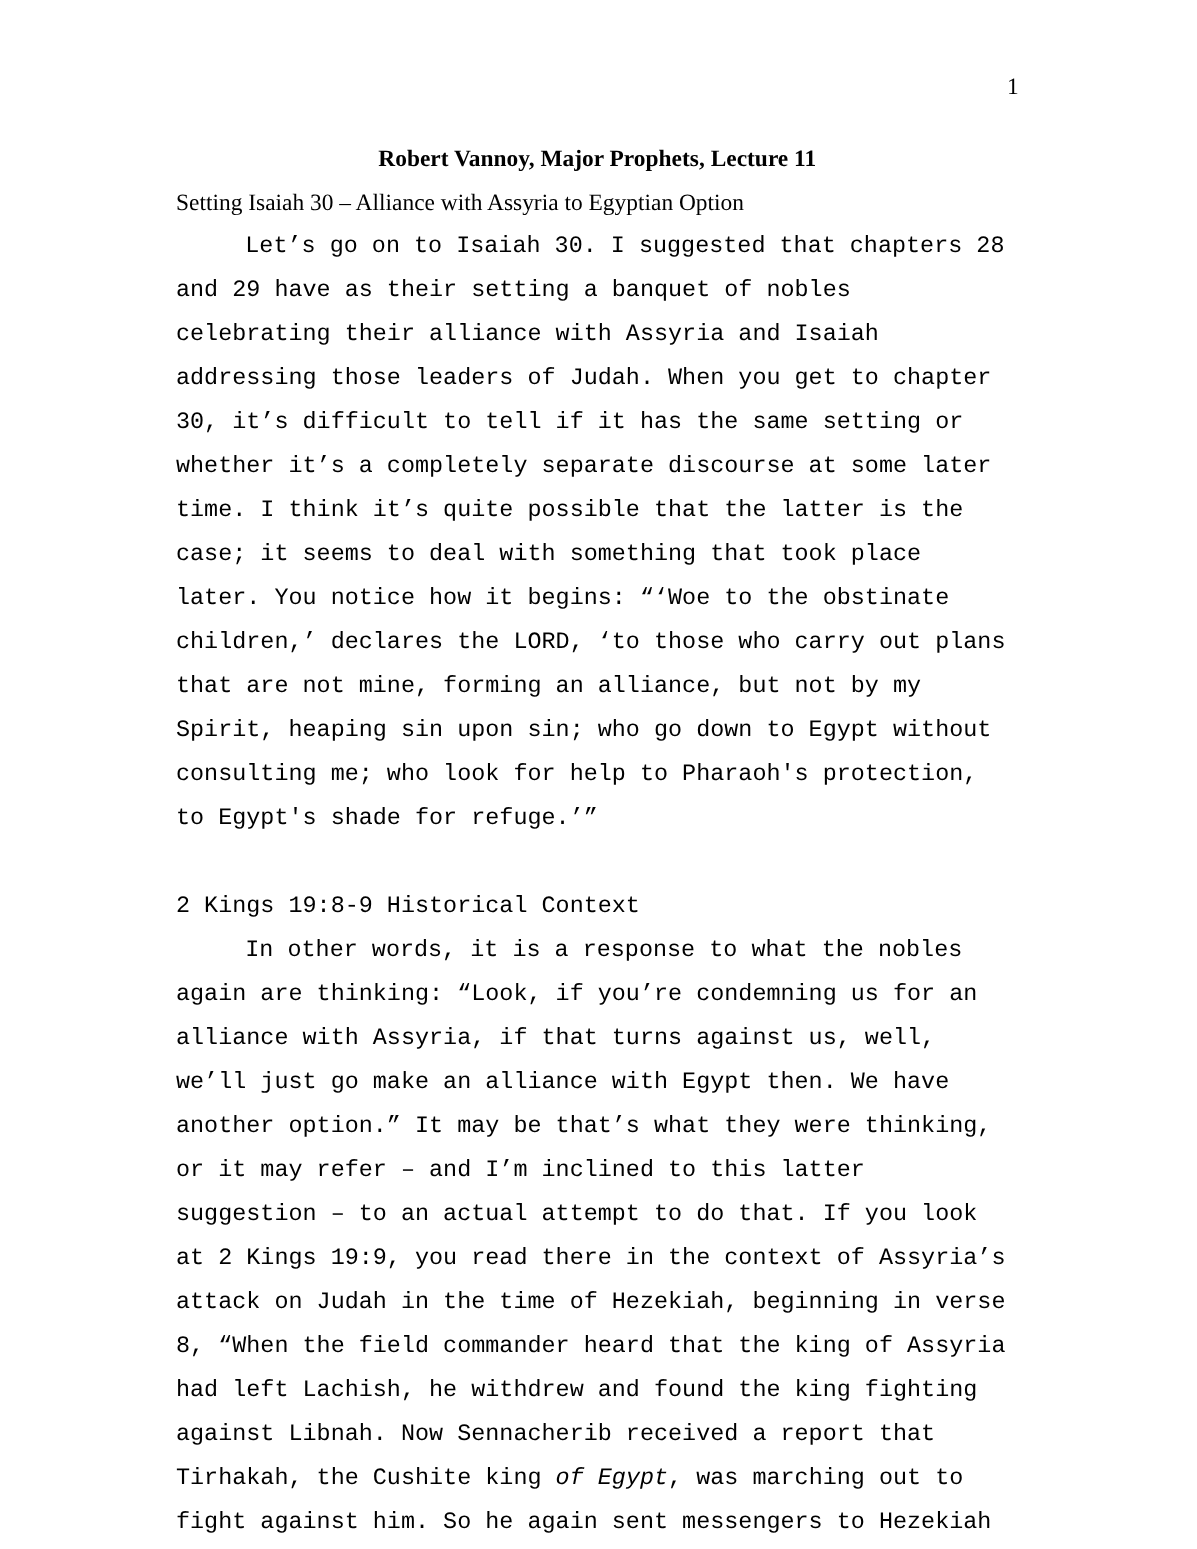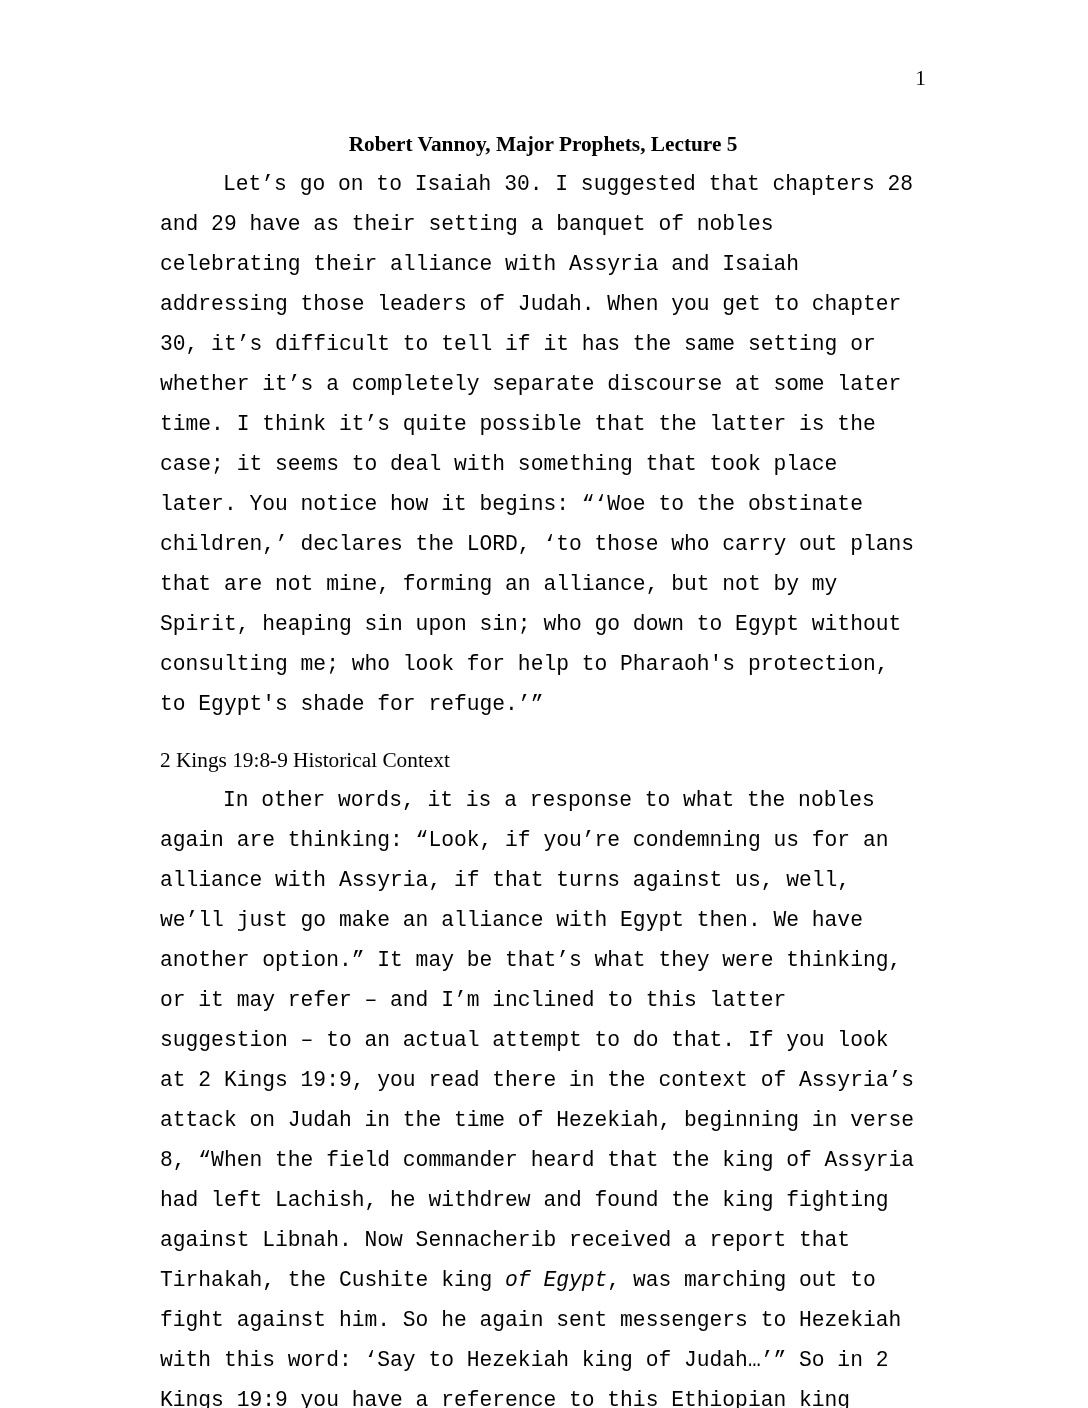--- a/index.html
+++ b/index.html
@@ -30,44 +30,46 @@
     font-weight: bold;
   }
   .title-line {
     line-height: 40px;
   }
   .section-heading {
     line-height: 40px;
     text-align: left;
   }
   .section-heading.spaced {
-    margin-top: 16px;
+    margin-top: 40px;
+    font-family: Liberation Mono, monospace;
   }
   .para {
     margin: 0;
     text-indent: 63px;
     text-align: left;
     line-height: 40px;
     font-family: Liberation Mono, monospace;
   }
   .italic {
     font-style: italic;
   }
 </style>
 </head>
 <body>
 
 <div class="page">
 
   <div class="page-number">1</div>
 
   <div class="title-block">
-    <div class="title-line">Robert Vannoy, Major Prophets, Lecture 5</div>
+    <div class="title-line">Robert Vannoy, Major Prophets, Lecture 11</div>
   </div>
 
+  <div class="section-heading">Setting Isaiah 30 – Alliance with Assyria to Egyptian Option</div>
 
   <p class="para">Let’s go on to Isaiah 30.  I suggested that chapters 28 and 29 have as their setting a banquet of nobles celebrating their alliance with Assyria and Isaiah addressing those leaders of Judah.  When you get to chapter 30, it’s difficult to tell if it has the same setting or whether it’s a completely separate discourse at some later time.  I think it’s quite possible that the latter is the case; it seems to deal with something that took place later.  You notice how it begins:  “‘Woe to the obstinate children,’ declares the LORD, ‘to those who carry out plans that are not mine, forming an alliance, but not by my Spirit, heaping sin upon sin; who go down to Egypt without consulting me; who look for help to Pharaoh's protection, to Egypt's shade for refuge.’”</p>
 
   <div class="section-heading spaced">2 Kings 19:8-9 Historical Context</div>
 
   <p class="para"><span>In other words, it is a response to what the nobles again are thinking: “Look, if you’re condemning us for an alliance with Assyria, if that turns against us, well, we’ll just go make an alliance with Egypt then.  We have another option.”  It may be that’s what they were thinking, or it may refer – and I’m inclined to this latter suggestion – to an actual attempt to do that.  If you look at 2 Kings 19:9, you read there in the context of Assyria’s attack on Judah in the time of Hezekiah, beginning in verse 8, “When the field commander heard that the king of Assyria had left Lachish, he withdrew and found the king fighting against Libnah. Now Sennacherib received a report that Tirhakah, the Cushite king </span><span class="italic">of Egypt</span><span>, was marching out to fight against him. So he again sent messengers to Hezekiah with this word: ‘Say to Hezekiah king of Judah…’”  So in 2 Kings 19:9 you have a reference to this Ethiopian king coming out of Egypt to fight against Assyria.  So that may be what’s in view here, when Judah seeks some sort of aid from Egypt in face of the Assyrian threat; but in any case, that’s just some</span></p>
 
 </div>
 
 </body></html>

